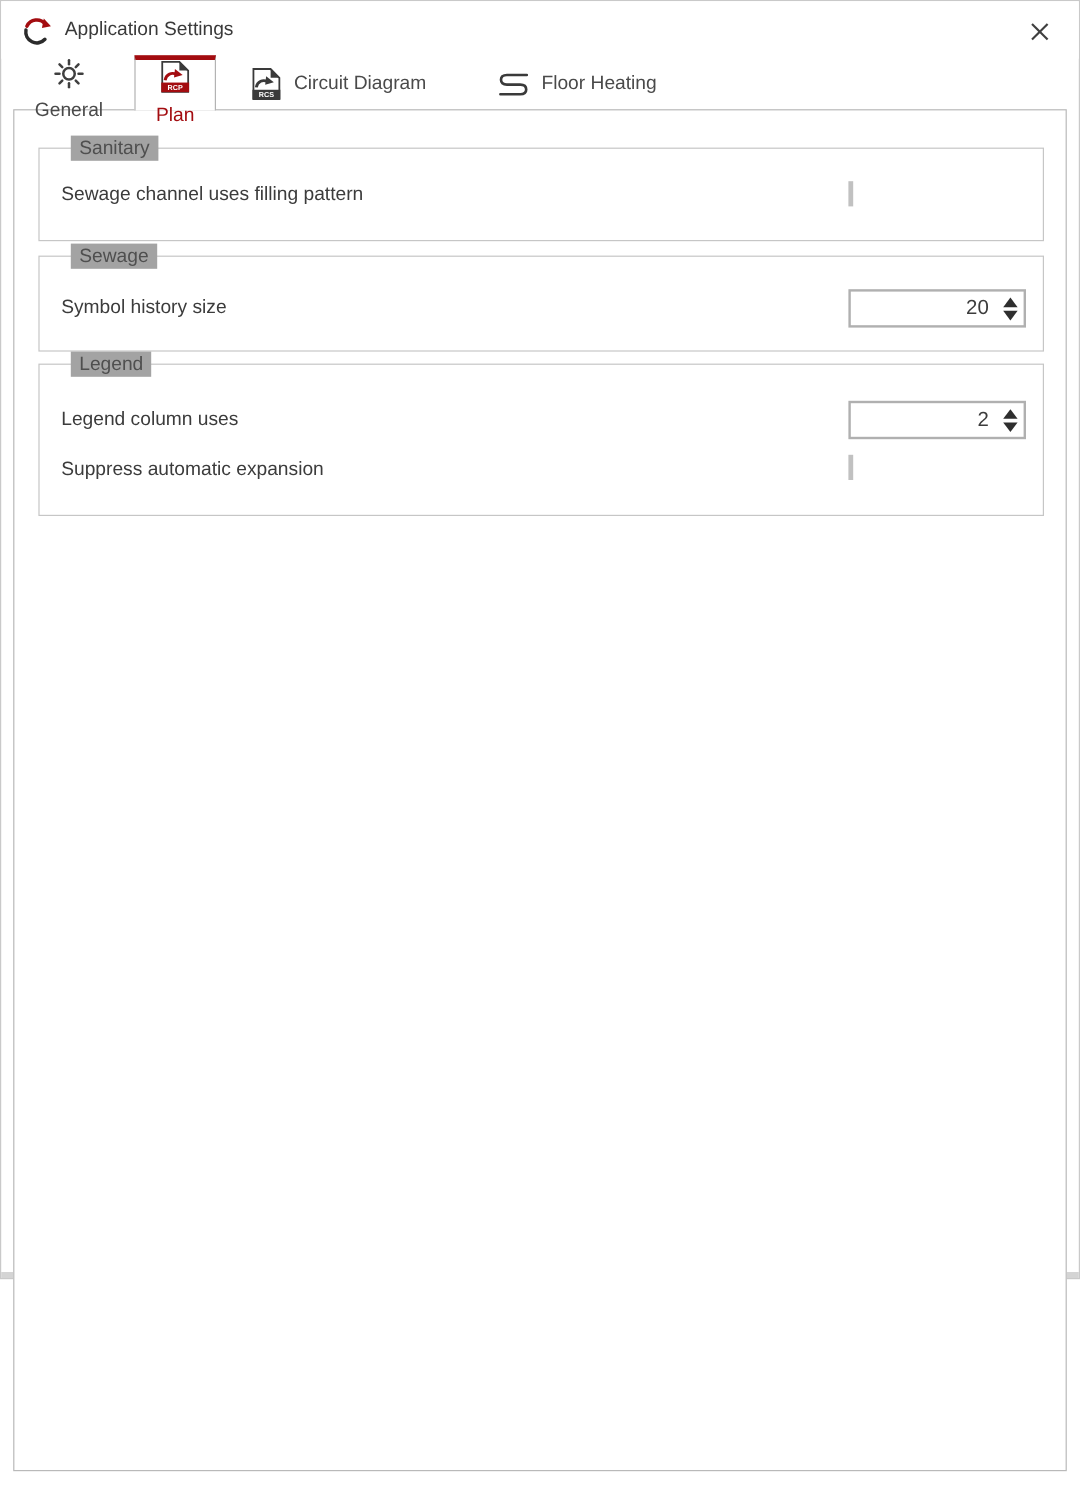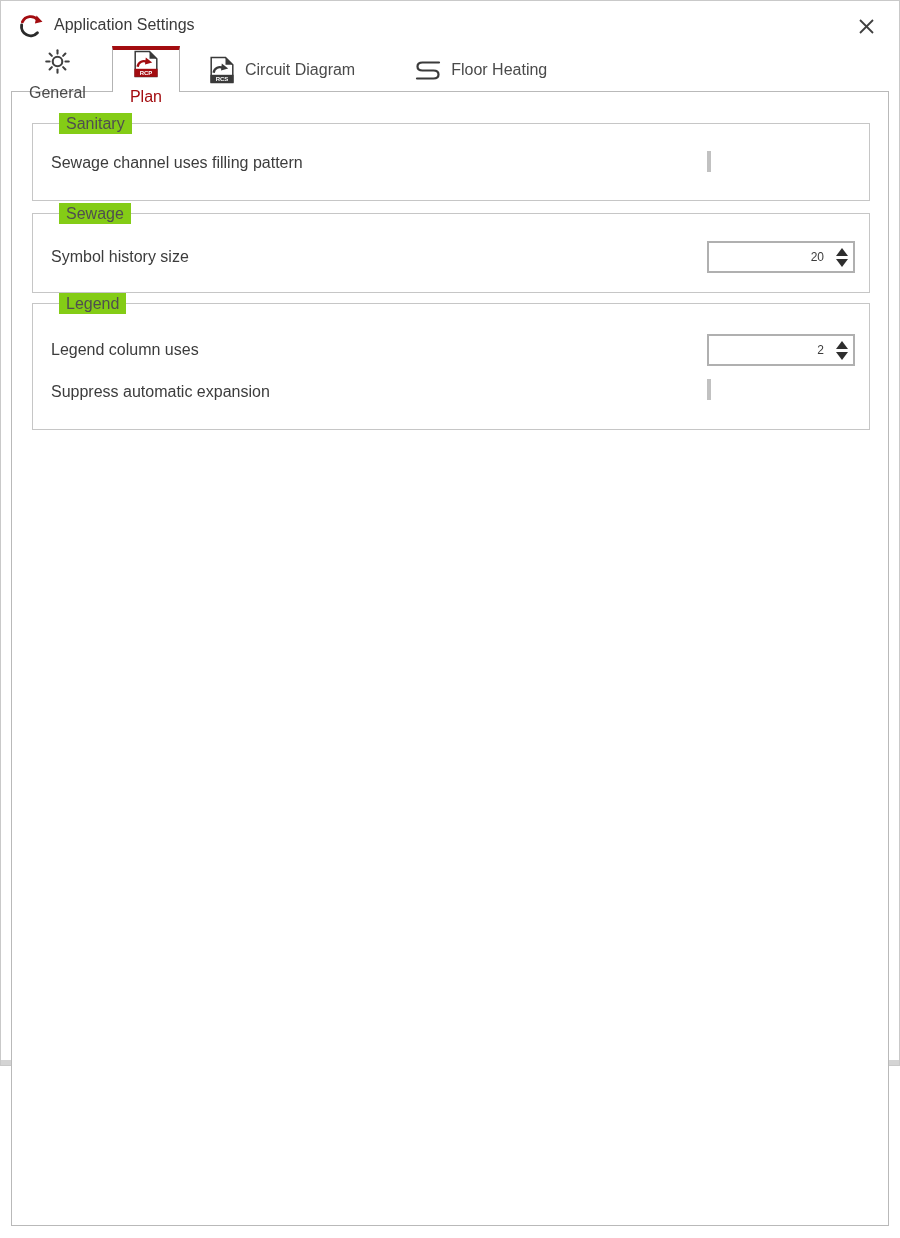--- a/index.html
+++ b/index.html
@@ -33,37 +33,37 @@
   .tab-plan   { margin-left:8px;  padding:0 17px;flex-direction:column; }
   .tab-circuit{ margin-left:13px; padding:0 16px; }
   .tab-floor  { margin-left:28px; padding:0 16px; }
 
   
   .content { position:absolute; left:10px; top:90px; width:878px; height:1135px;
              border:1px solid #b9b9b9; background:#fff; z-index:1; }
 
   .groupbox { position:absolute; left:20px; width:838px;
               border:1px solid #c6c6c6; background:#fff; }
-  .group-title { position:absolute; top:-11px; left:26px; background:#84cc16;
+  .group-title { position:absolute; top:-11px; left:26px; background:#a3a3a3;
                  padding:0 7px; font-size:16px; color:#4f4f4f; line-height:21px; }
   .g-sanitary { top:31px;  height:78px; }
   .g-symbols  { top:121px; height:80px; }
   .g-various  { top:211px; height:127px; }
 
   .row-label { position:absolute; left:18px; font-size:16px; color:#3c3c3c;
                white-space:nowrap; }
   .ctrl-col { position:absolute; left:674px; }
 
   .checkbox { width:20px; height:20px; background:#fff;
               border:2px solid #c1c1c1; cursor:pointer; }
 
   .spinner { width:148px; height:32px; border:2px solid #b0b0b0; background:#fff;
              display:flex; align-items:center; }
   .spin-input { flex:1; min-width:0; height:100%; border:none; outline:none;
-                background:transparent; text-align:right; font-size:12px;
+                background:transparent; text-align:right; font-size:17px;
                 color:#3c3c3c; font-family:"Liberation Sans", sans-serif;
                 padding-right:7px; }
   .spin-buttons { width:22px; height:100%; display:flex; flex-direction:column;
                   align-items:center; justify-content:center; gap:3px; }
   .tri-up, .tri-down { width:0; height:0; cursor:pointer;
                        border-left:6px solid transparent;
                        border-right:6px solid transparent; }
   .tri-up   { border-bottom:8px solid #2e2e2e; }
   .tri-down { border-top:8px solid #2e2e2e; }
 

